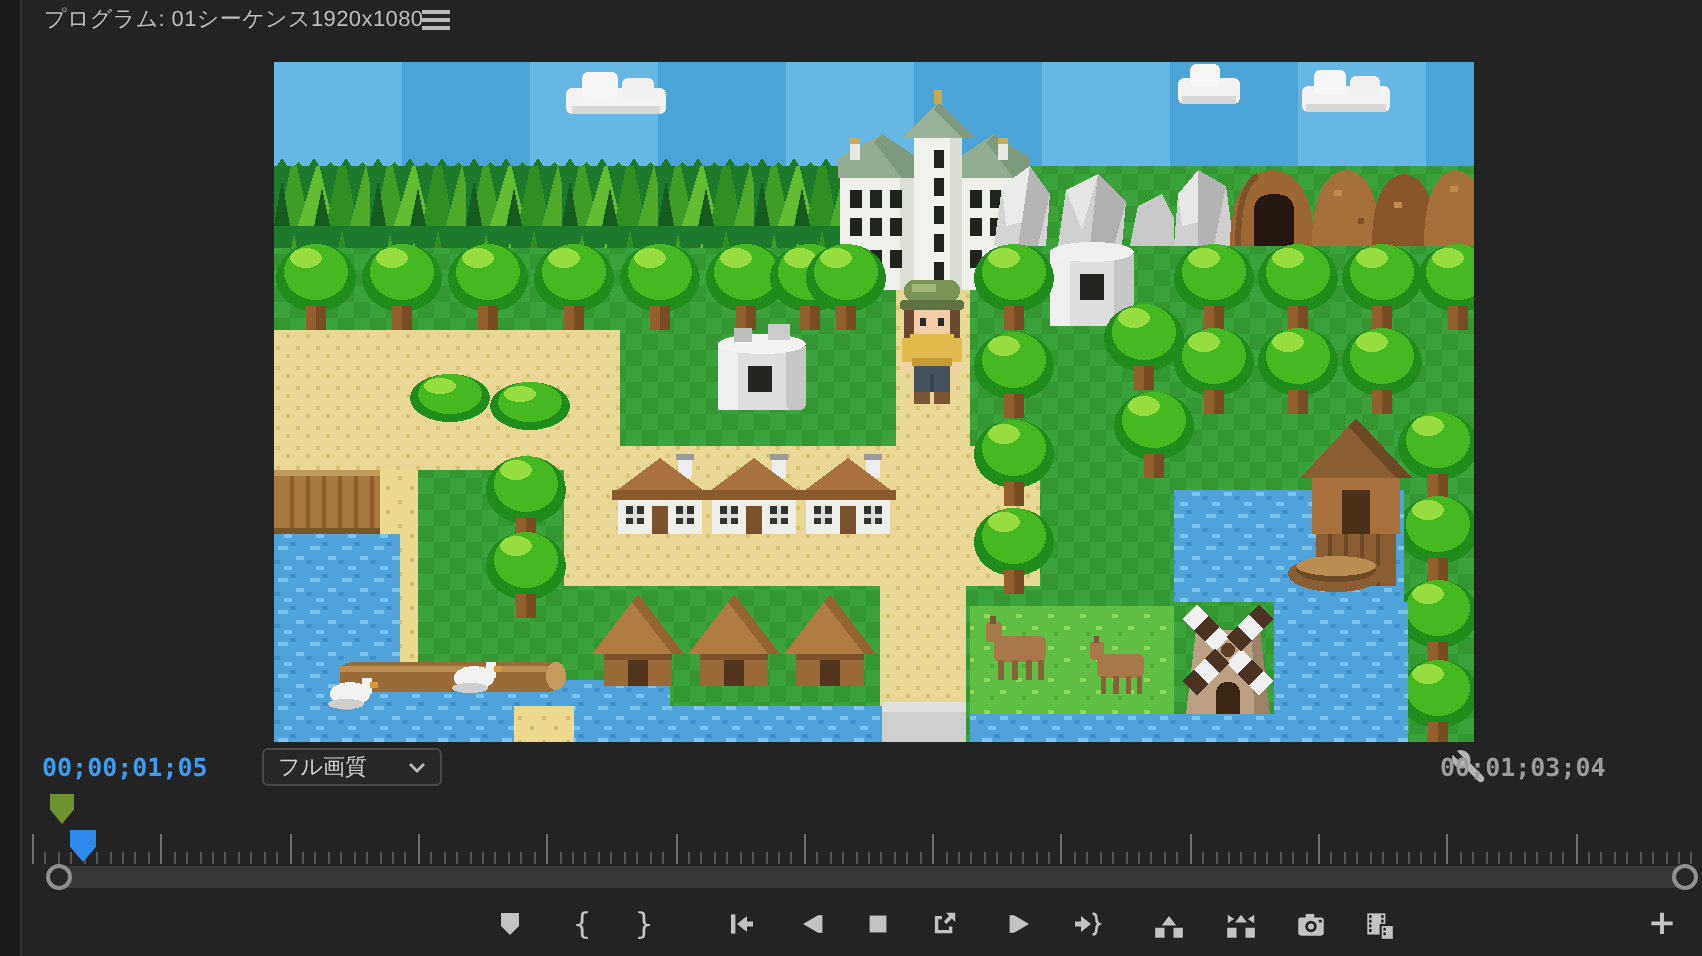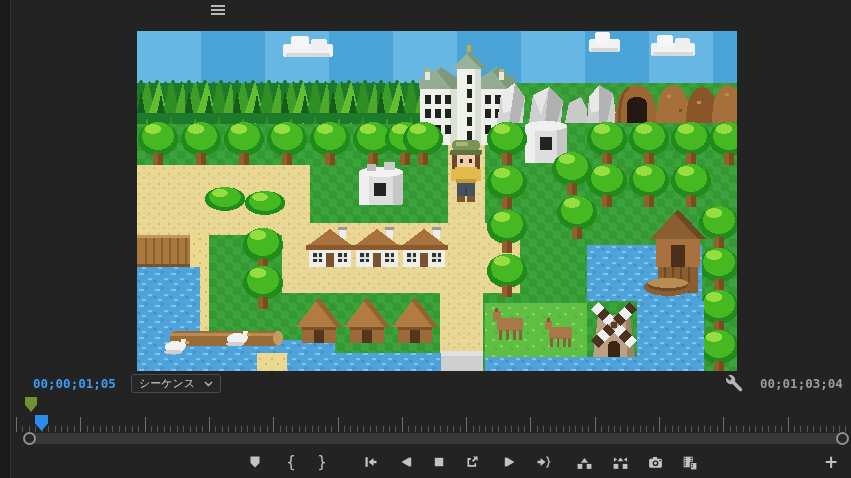--- a/index.html
+++ b/index.html
@@ -9,22 +9,22 @@
   
   .hdr{position:absolute;left:22px;top:2px;font-size:11px;color:#bdbdbd;letter-spacing:.2px;white-space:nowrap;}
   .hamb{position:absolute;left:211px;top:4px;width:14px;height:11px;cursor:pointer;}
   .hamb i{display:block;height:2px;background:#b9b9b9;margin:1px 0 2px 0;}
   
   .viewport{position:absolute;left:137px;top:31px;width:600px;height:340px;background:#000;}
   .viewport svg{display:block;}
   
   .tc{position:absolute;top:376px;font-family:"DejaVu Sans Mono","Liberation Mono",monospace;
       font-size:12.5px;font-weight:bold;letter-spacing:0;}
-  .tc.cur{left:33px;color:var(--tc-blue,#3c9df2);}
-  .tc.tot{left:720px;color:var(--tc-grey,#9c9c9c);margin-left:40px;}
+  .tc.cur{left:21px;color:var(--tc-blue,#3c9df2);}
+  .tc.tot{left:720px;color:var(--tc-grey,#9c9c9c);}
   .dd{position:absolute;top:374px;height:17px;border:1px solid #4a4a4a;border-radius:3px;
       background:#272727;display:flex;align-items:center;padding:0 7px;font-size:11px;color:#d2d2d2;cursor:pointer;}
   .dd .lbl{flex:1;}
   .dd svg{margin-left:8px;}
   .dd1{left:131px;width:74px;}
   .dd2{left:630px;width:71px;}
   .wrench{position:absolute;left:725px;top:374px;width:20px;height:20px;cursor:pointer;}
   
   .marker-pin{position:absolute;left:25px;top:397px;width:12px;height:15px;background:var(--marker-green,#6f9331);
       clip-path:polygon(0 0,100% 0,100% 52%,50% 100%,0 52%);cursor:pointer;}
@@ -43,20 +43,21 @@
   .tbtn svg{display:block;}
   .glyph{font-family:"DejaVu Sans",sans-serif;font-size:15px;color:#c3c3c3;line-height:1;}
   .glyph.plus{font-size:17px;font-weight:bold;}
 </style>
 </head>
 <body>
 
 <div class="app">
   <div class="left-strip"></div>
 
+  <div class="hdr">プログラム:  01シーケンス1920x1080</div>
   <div class="hamb" title="">
     <span><i></i><i></i><i></i></span>
   </div>
 
   <div class="viewport">
     <svg width="600" height="340" viewBox="0 0 600 340" shape-rendering="crispEdges">
       <defs>
         <pattern id="pg" width="16" height="16" patternUnits="userSpaceOnUse">
           <rect width="16" height="16" fill="#3aa33c"></rect>
           <rect width="8" height="8" fill="#359732"></rect>
@@ -432,21 +433,21 @@
         <rect x="320" y="152" width="18" height="13" fill="#46525e"></rect>
         <rect x="328" y="156" width="2" height="9" fill="#39434d"></rect>
         <rect x="320" y="165" width="8" height="6" fill="#7b5633"></rect>
         <rect x="330" y="165" width="8" height="6" fill="#7b5633"></rect>
       </g>
     </svg>
   </div>
 
   <div class="tc cur">00;00;01;05</div>
   <div class="dd dd1">
-    <span class="lbl">シーケンス</span>
+    <span class="lbl">フル画質</span>
     <svg width="9" height="6" viewBox="0 0 9 6">
       <polyline points="1,1 4.5,4.5 8,1" fill="none" stroke="#b9b9b9" stroke-width="1.4"></polyline>
     </svg>
   </div>
   <div class="wrench">
     <svg width="18" height="18" viewBox="0 0 16 16">
       <path fill="#b5b5b5" d="M14.8,12.6 L8.9,6.7 C9.4,5.2 9,3.4 7.8,2.2 C6.5,0.9 4.6,0.6 3,1.2 L6,4.2 L4.2,6 L1.2,3 C0.6,4.6 0.9,6.5 2.2,7.8 C3.4,9 5.2,9.4 6.7,8.9 L12.6,14.8 C13.2,15.4 14.2,15.4 14.8,14.8 C15.4,14.2 15.4,13.2 14.8,12.6 Z"></path>
     </svg>
   </div>
   <div class="tc tot">00;01;03;04</div>

